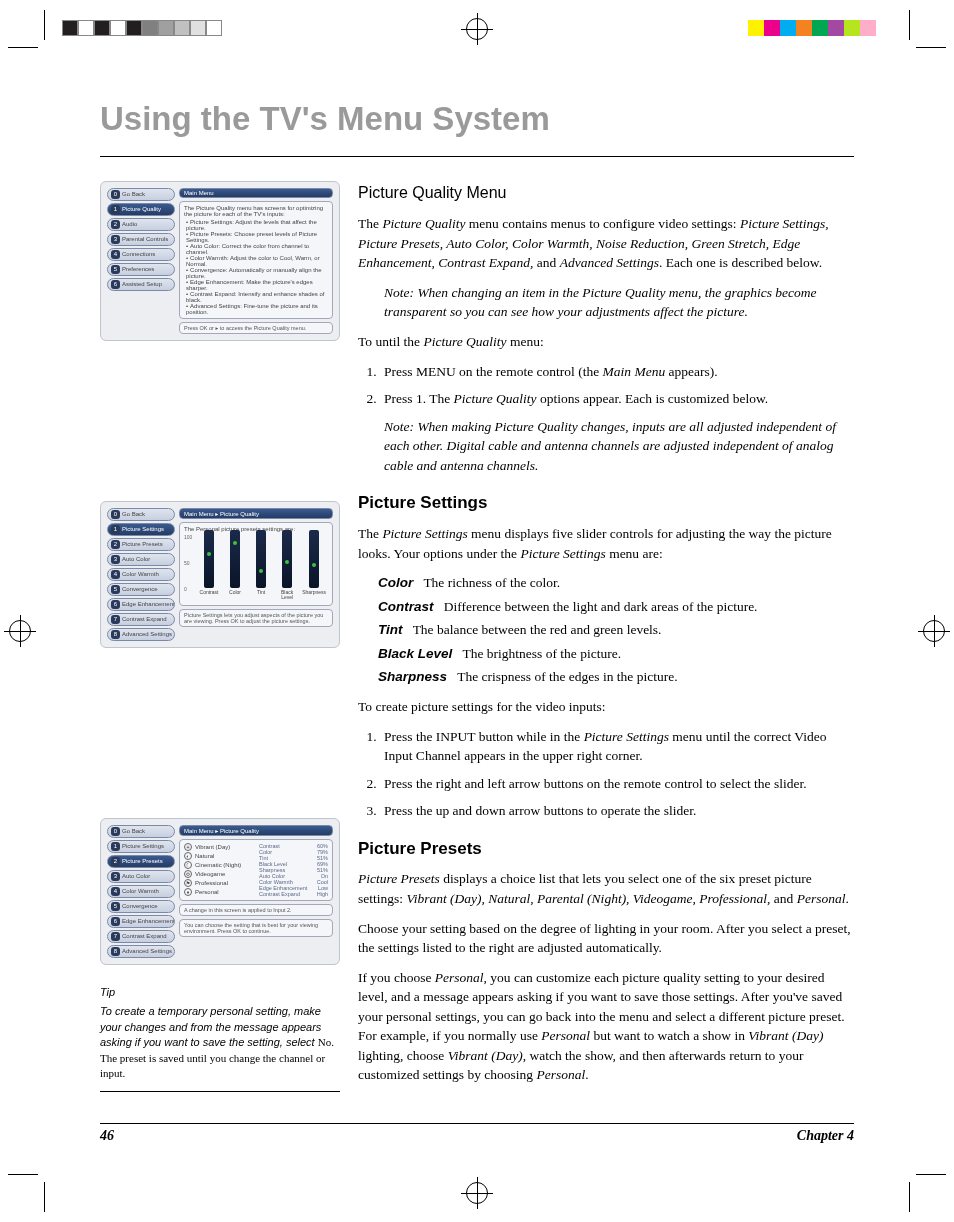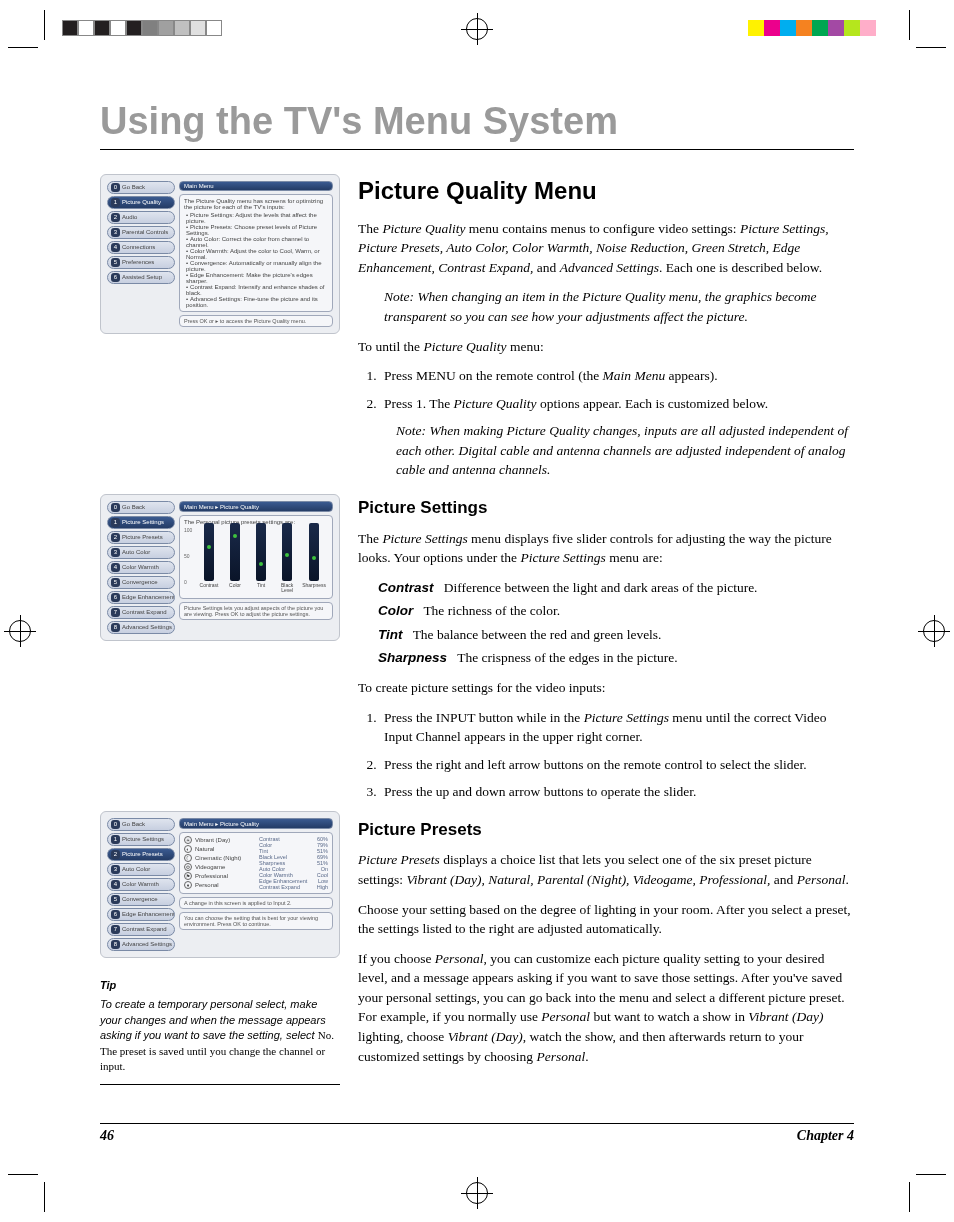--- a/index.html
+++ b/index.html
@@ -34,33 +34,33 @@
   .swatch { width: 16px; height: 16px; }
   .page {
     position: absolute;
     left: 60px; right: 60px;
     top: 80px; bottom: 60px;
     padding: 20px 40px 20px 40px;
   }
   .chapter-title {
     font-family: Arial, Helvetica, sans-serif;
     font-weight: 900;
-    font-size: 38px;
+    font-size: 33px;
     color: #9a9a9a;
     border-bottom: 1px solid #000;
-    padding-bottom: 6px;
+    padding-bottom: 18px;
     margin-bottom: 24px;
   }
   .two-col { display: flex; gap: 18px; }
   .left-col { width: 240px; flex-shrink: 0; }
   .right-col { flex: 1; font-size: 13.5px; line-height: 1.45; }
   .right-col h1 {
     font-family: Arial, Helvetica, sans-serif;
-    font-weight: bold;
-    font-size: 24px;
+    font-weight: normal;
+    font-size: 16px;
     margin-bottom: 10px;
   }
   .right-col h2 {
     font-family: Arial, Helvetica, sans-serif;
     font-weight: bold;
     font-size: 17px;
     margin-top: 16px;
     margin-bottom: 8px;
   }
   .right-col p { margin-bottom: 10px; }
@@ -128,21 +128,21 @@
 
   .tip-block {
     font-family: Arial, Helvetica, sans-serif;
     font-size: 11px;
     font-style: italic;
     line-height: 1.4;
     border-bottom: 1px solid #000;
     padding-bottom: 10px;
     margin-top: 8px;
   }
-  .tip-block .tip-head { font-weight: bold; margin-bottom: 4px; }
+  .tip-block .tip-head { font-weight: normal; margin-bottom: 4px; }
   .tip-block .roman { font-style: normal; font-family: Georgia, serif; }
 
   .footer {
     position: absolute;
     left: 40px; right: 40px; bottom: 18px;
     border-top: 1px solid #000;
     display: flex; justify-content: space-between;
     font-family: Georgia, serif;
     font-style: italic; font-weight: bold;
     font-size: 14px; padding-top: 4px;
@@ -369,54 +369,55 @@
             </div>
             <div class="hint">A change in this screen is applied to Input 2.</div>
             <div class="hint">You can choose the setting that is best for your viewing environment. Press OK to continue.</div>
           </div>
         </div>
       </div>
 
       <div class="tip-block">
         <div class="tip-head">Tip</div>
         <div>
-          <span>To create a temporary personal select, make your changes and when the message appears asking if you want to save the setting, select </span><span class="roman">No</span><span class="roman">. The preset is saved until you change the channel or input.</span>
+          <span>To create a temporary personal setting, make your changes and from the message appears asking if you want to save the setting, select </span><span class="roman">No</span><span class="roman">. The preset is saved until you change the channel or input.</span>
         </div>
       </div>
 
     </div>
 
     <div class="right-col">
       <h1>Picture Quality Menu</h1>
       <p>
         <span>The </span><span class="em">Picture Quality</span><span> menu contains menus to configure video settings: </span><span class="em">Picture Settings, Picture Presets, Auto Color, Color Warmth, Noise Reduction, Green Stretch, Edge Enhancement, Contrast Expand,</span><span> and </span><span class="em">Advanced Settings</span><span>. Each one is described below.</span>
       </p>
       <p class="note">
         <span class="bold">Note:</span><span> When changing an item in the Picture Quality menu, the graphics become transparent so you can see how your adjustments affect the picture.</span>
       </p>
       <p>
         <span>To until the </span><span class="em">Picture Quality</span><span> menu:</span>
       </p>
       <ol>
         <li><span>Press MENU on the remote control (the </span><span class="em">Main Menu</span><span> appears).</span></li>
         <li><span>Press 1. The </span><span class="em">Picture Quality</span><span> options appear. Each is customized below.</span>
-          <p class="note" style="margin-left:12px; margin-top:8px;">
+          <p class="note" style="margin-left:0; margin-top:8px;">
             <span class="bold">Note:</span><span> When making Picture Quality changes, inputs are all adjusted independent of each other. Digital cable and antenna channels are adjusted independent of analog cable and antenna channels.</span>
           </p>
         </li>
       </ol>
 
       <h2>Picture Settings</h2>
       <p>
         <span>The </span><span class="em">Picture Settings</span><span> menu displays five slider controls for adjusting the way the picture looks. Your options under the </span><span class="em">Picture Settings</span><span> menu are:</span>
       </p>
       <div class="defs" id="ps-defs">
+          <p><span class="term">Color</span>&nbsp;&nbsp;&nbsp;The richness of the color.</p>
           <p><span class="term">Contrast</span>&nbsp;&nbsp;&nbsp;Difference between the light and dark areas of the picture.</p>
-          <p><span class="term">Color</span>&nbsp;&nbsp;&nbsp;The richness of the color.</p>
           <p><span class="term">Tint</span>&nbsp;&nbsp;&nbsp;The balance between the red and green levels.</p>
+          <p><span class="term">Black Level</span>&nbsp;&nbsp;&nbsp;The brightness of the picture.</p>
           <p><span class="term">Sharpness</span>&nbsp;&nbsp;&nbsp;The crispness of the edges in the picture.</p>
         </div>
       <p>To create picture settings for the video inputs:</p>
       <ol id="ps-steps">
           <li>Press the INPUT button while in the <span class="em">Picture Settings</span> menu until the correct Video Input Channel appears in the upper right corner.</li>
           <li>Press the right and left arrow buttons on the remote control to select the slider.</li>
           <li>Press the up and down arrow buttons to operate the slider.</li>
         </ol>
 
       <h2>Picture Presets</h2>

